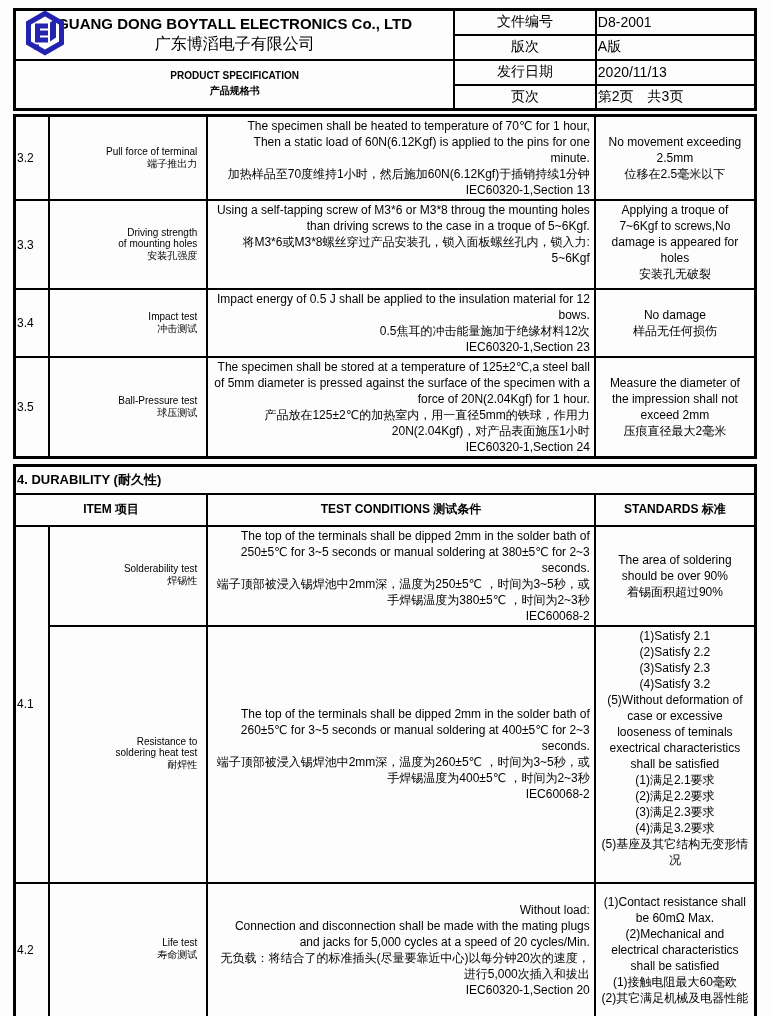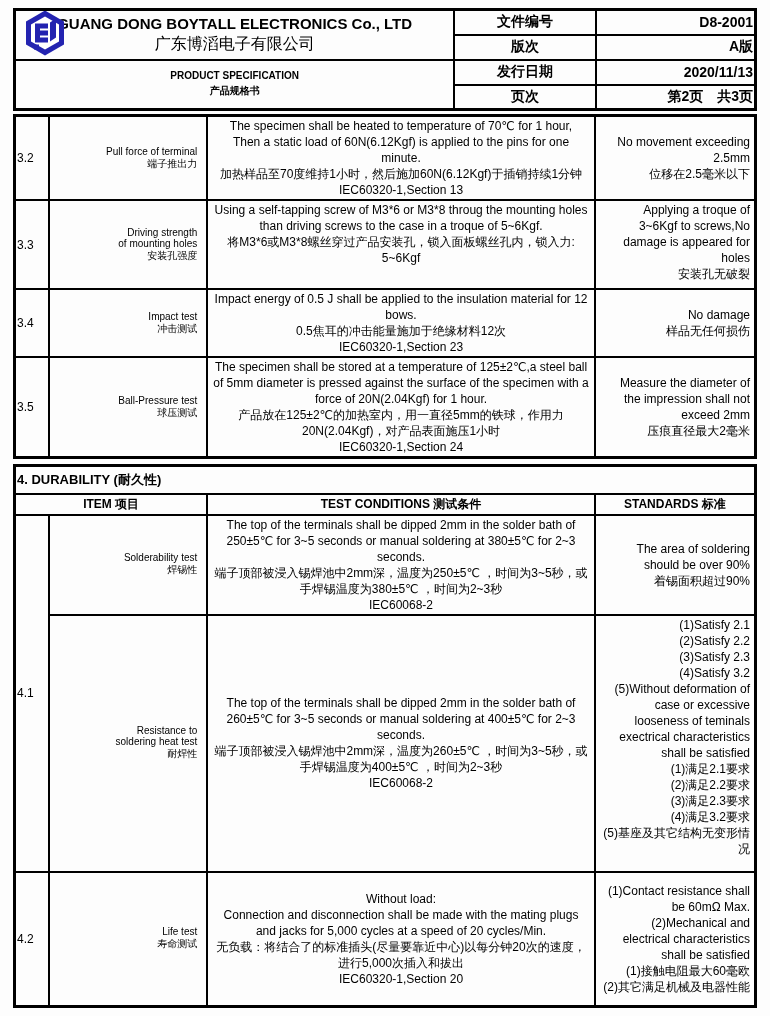--- a/index.html
+++ b/index.html
@@ -13,29 +13,29 @@
   .tbl{width:744px;border:3px solid #000;}
   .tbl td{border:2px solid #000;overflow:hidden;}
   
   .hdr td{vertical-align:middle;}
   .companyCell{position:relative;text-align:center;}
   .logoWrap{position:absolute;left:7px;top:50%;transform:translateY(-50%);}
   .coEn{font-size:15px;font-weight:bold;letter-spacing:0px;}
   .coCn{font-size:16px;font-weight:normal;margin-top:2px;}
   .docTitle{text-align:center;font-weight:bold;font-size:10px;}
   .docTitle .l2{margin-top:3px;text-align:center;}
-  .fLabel{text-align:center;font-weight:bold;font-size:14px;}
-  .fValue{text-align:right;font-weight:bold;font-size:14px;white-space:pre-wrap;}
+  .fLabel{text-align:center;font-weight:normal;font-size:14px;}
+  .fValue{text-align:left;font-weight:normal;font-size:14px;white-space:pre-wrap;}
   
   .lines{white-space:pre-line;}
   td.no{text-align:left;vertical-align:middle;font-size:12px;margin-left:28px;}
   td.item{text-align:right;vertical-align:middle;font-size:10px;padding:2px 9px;}
-  td.cond{text-align:center;vertical-align:top;font-size:12px;padding:1px 4px;line-height:16px;}
+  td.cond{text-align:right;vertical-align:top;font-size:12px;padding:1px 4px;line-height:16px;}
   td.cond.mid{vertical-align:middle;}
-  td.std{text-align:right;vertical-align:middle;font-size:12px;padding:1px 4px;line-height:16px;}
+  td.std{text-align:center;vertical-align:middle;font-size:12px;padding:1px 4px;line-height:16px;}
   td.std.top{vertical-align:top;}
   .secTitle{font-weight:bold;font-size:13px;vertical-align:middle;}
   .colHdr{text-align:center;font-weight:bold;font-size:12px;vertical-align:middle;}
   .gap3{height:3px;} .gap4{height:5px;}
 </style>
 </head>
 <body>
 
 <div class="page">
   <div style="height:8px"></div>
@@ -106,21 +106,21 @@
 位移在2.5毫米以下</td>
     </tr>
     <tr style="height:89px">
       <td class="no">3.3</td>
       <td class="item lines">Driving strength
 of mounting holes
 安装孔强度</td>
       <td class="cond lines">Using a self-tapping screw of M3*6 or M3*8 throug the mounting holes than driving screws to the case in a troque of 5~6Kgf.
 将M3*6或M3*8螺丝穿过产品安装孔，锁入面板螺丝孔内，锁入力: 5~6Kgf</td>
       <td class="std top lines">Applying a troque of
-3~6Kgf to screws,No
+7~6Kgf to screws,No
 damage is appeared for
 holes
 安装孔无破裂</td>
     </tr>
     <tr style="height:60px">
       <td class="no">3.4</td>
       <td class="item lines">Impact test
 冲击测试</td>
       <td class="cond lines">Impact energy of 0.5 J shall be applied to the insulation material for 12 bows.
 0.5焦耳的冲击能量施加于绝缘材料12次
@@ -149,21 +149,21 @@
     <colgroup>
         <col style="width:34px">
         <col style="width:158px">
         <col style="width:386px">
         <col style="width:160px">
       </colgroup>
     <tbody>
         <tr style="height:28px">
       <td colspan="4" class="secTitle">4. DURABILITY  (耐久性)</td>
     </tr>
-    <tr style="height:21px">
+    <tr style="height:32px">
       <td colspan="2" class="colHdr">ITEM 项目</td>
       <td class="colHdr">TEST CONDITIONS 测试条件</td>
       <td class="colHdr">STANDARDS 标准</td>
     </tr>
     <tr style="height:89px">
       <td rowspan="2" class="no">4.1</td>
       <td class="item lines">Solderability test
 焊锡性</td>
       <td class="cond lines">The top of the terminals shall be dipped 2mm in the solder bath of 250±5℃ for 3~5 seconds or manual soldering at 380±5℃ for 2~3 seconds.
 端子顶部被浸入锡焊池中2mm深，温度为250±5℃ ，时间为3~5秒，或手焊锡温度为380±5℃ ，时间为2~3秒

